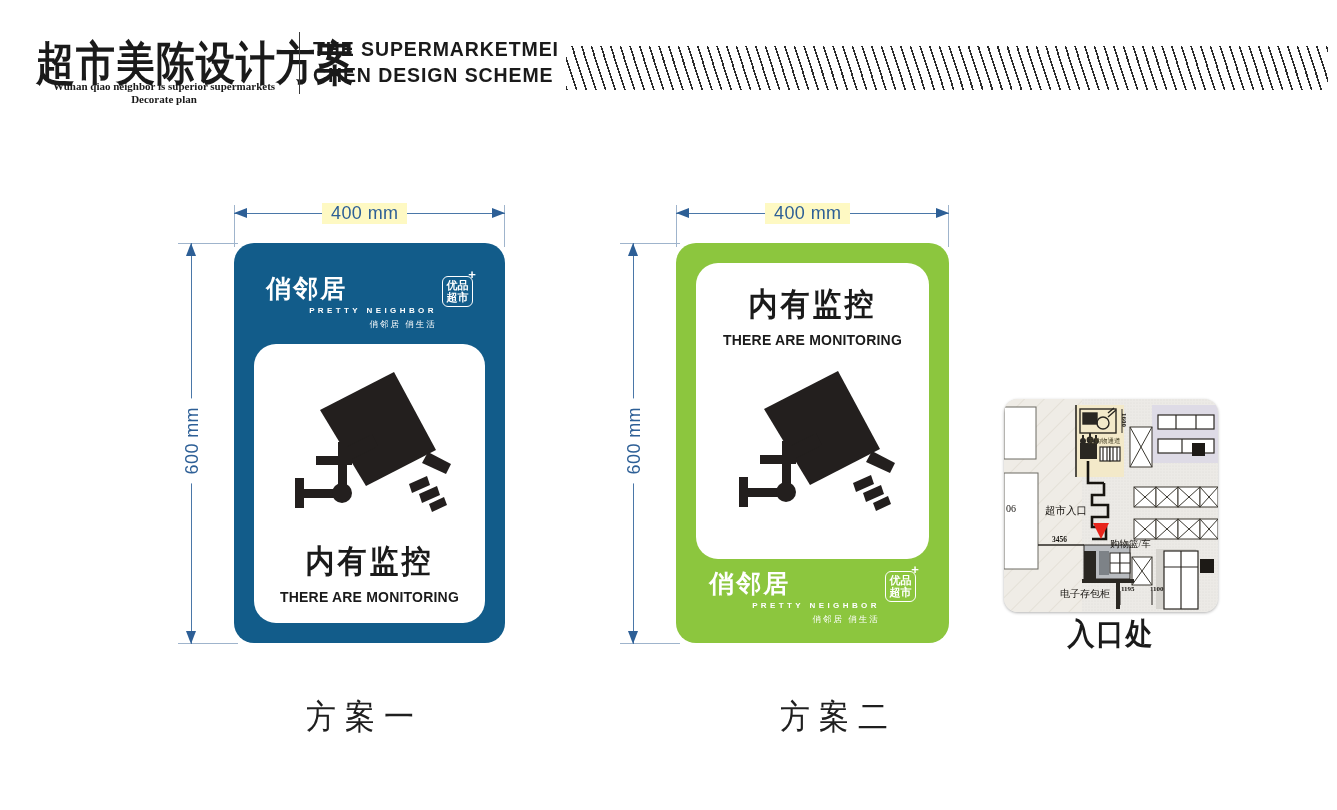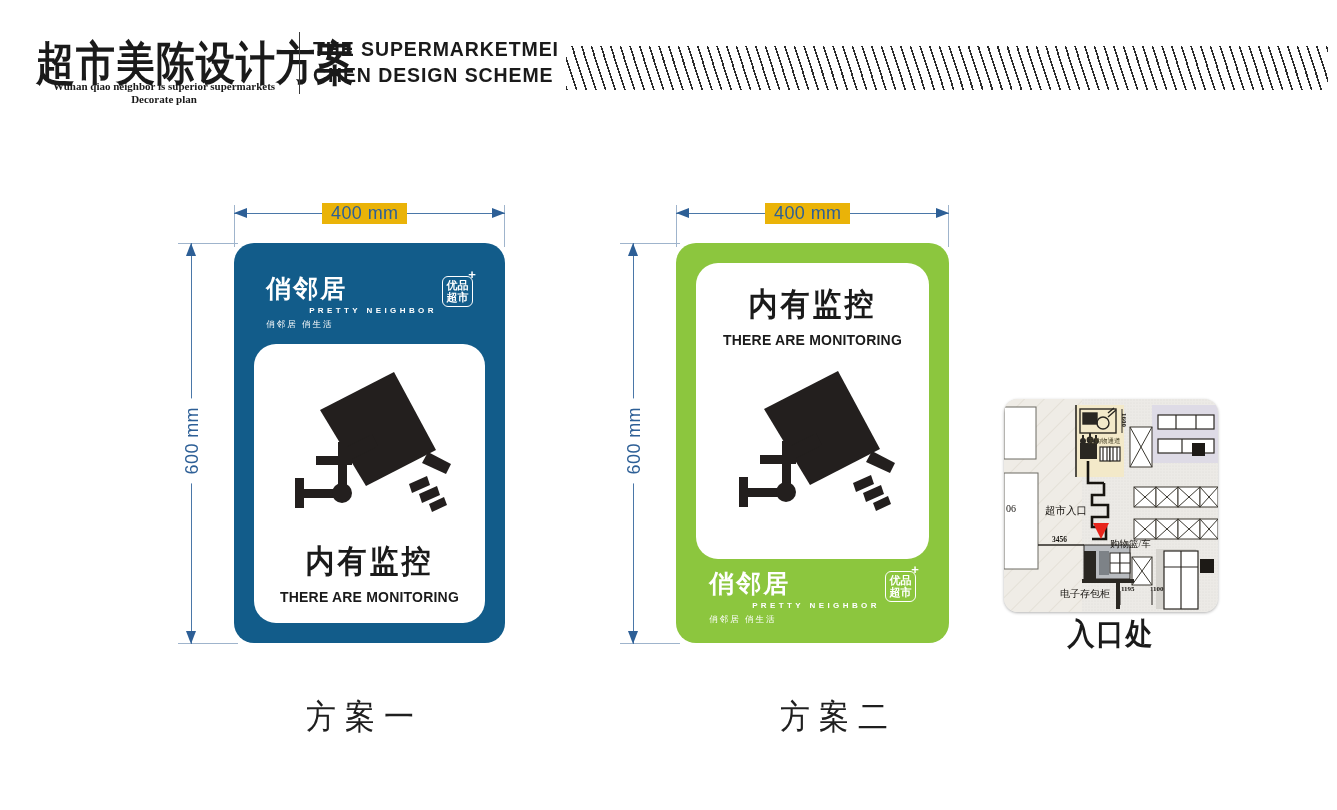--- a/index.html
+++ b/index.html
@@ -106,21 +106,21 @@
   }
   .arrow-down {
     border-left: 5.5px solid transparent;
     border-right: 5.5px solid transparent;
     border-top: 13px solid #2d5f96;
   }
   .dim-label-h {
     position: absolute;
     font-size: 18px;
     color: #2d5f96;
-    background: #eab308;
+    background: #fef9c3;
     padding: 0 9px;
     white-space: nowrap;
     letter-spacing: 0.4px;
   }
   .dim-label-v {
     position: absolute;
     font-size: 18px;
     color: #2d5f96;
     background: #ffffff;
     padding: 9px 0;
@@ -176,21 +176,21 @@
   }
   .logo-en {
     font-family: "Liberation Sans", sans-serif;
     font-weight: bold;
     text-align: center;
     line-height: 1;
     margin-left: 43px;
   }
   .logo-tag {
     font-family: "Liberation Sans", sans-serif;
-    text-align: left;
+    text-align: right;
     line-height: 1;
   }
   .logo-badge {
     box-sizing: border-box;
     border-style: solid;
     border-radius: 6px;
     display: flex;
     flex-direction: column;
     align-items: center;
     justify-content: center;

